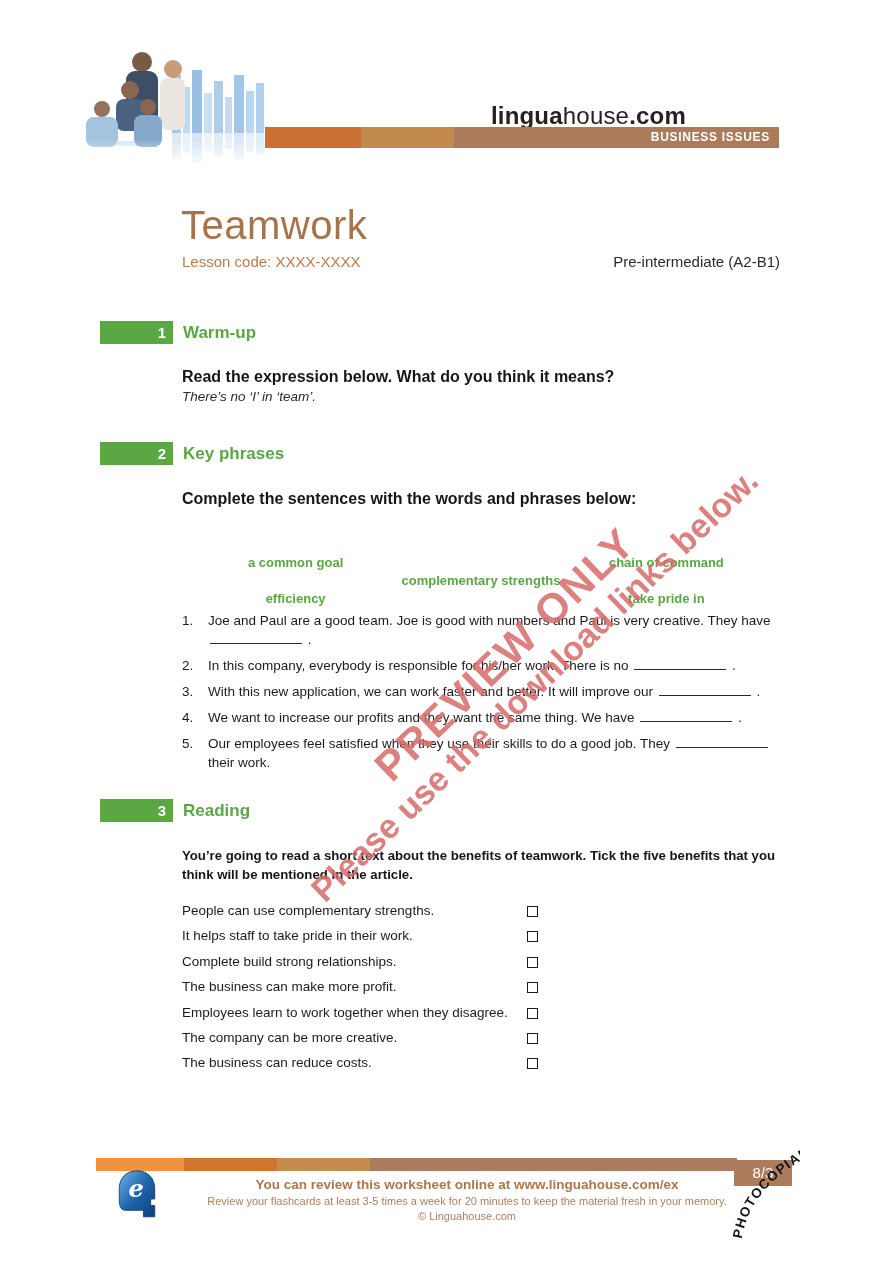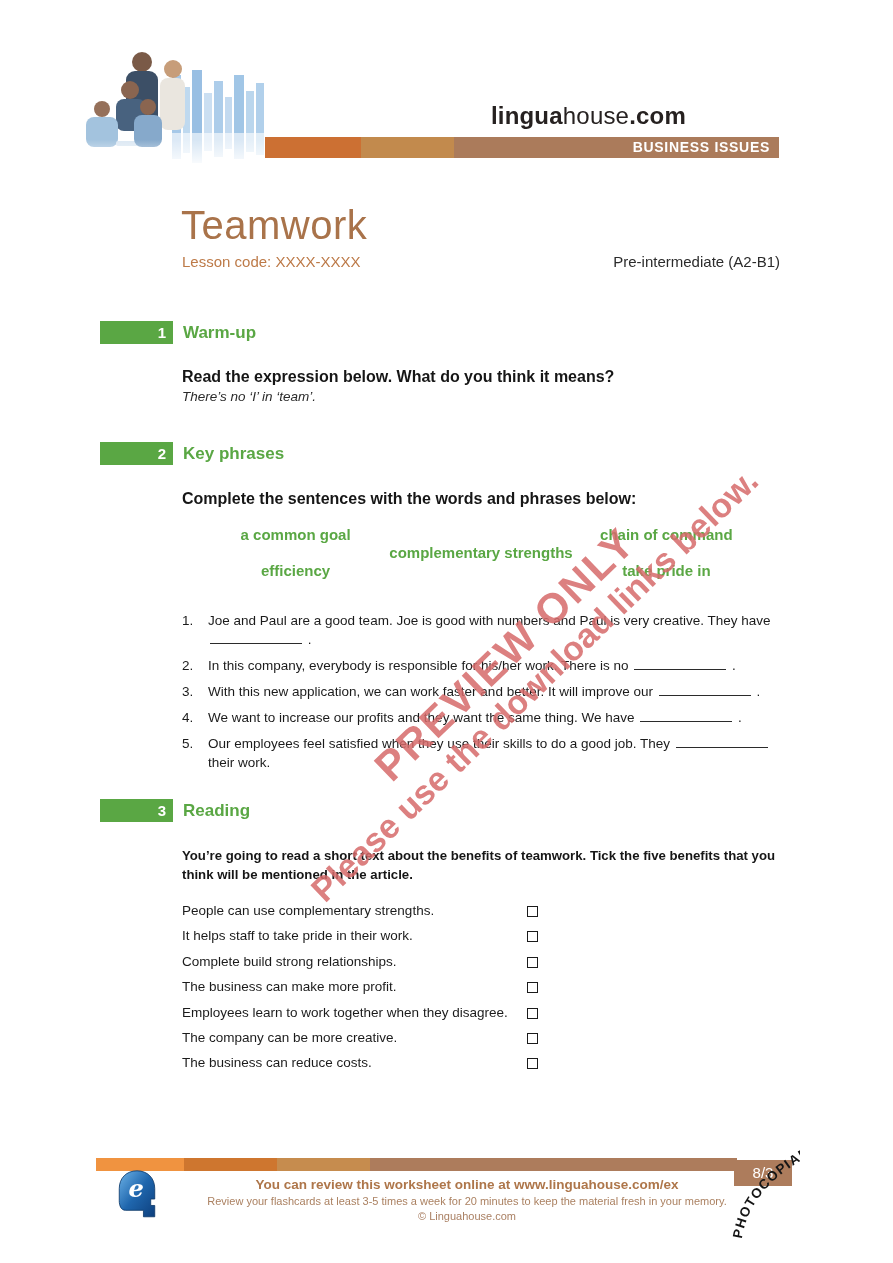--- a/index.html
+++ b/index.html
@@ -5,43 +5,43 @@
   html,body{margin:0;padding:0;background:#ffffff;}
   .page{
     position:relative;width:800px;height:1263px;background:#ffffff;overflow:hidden;
     font-family:"Liberation Sans",sans-serif;color:#1b1b1b;
   }
   
   .collage{position:absolute;left:80px;top:45px;width:186px;height:123px;}
   .logo{position:absolute;top:102px;right:114px;font-size:24px;color:#262120;letter-spacing:.2px;white-space:nowrap;}
   .logo .b{font-weight:800;}
   .topbar{
-    position:absolute;left:265px;top:137px;width:514px;height:21px;
+    position:absolute;left:265px;top:127px;width:514px;height:21px;
     background:linear-gradient(to right,#cc7033 0,#cc7033 96px,#c28a4d 96px,#c28a4d 189px,#ab7b5b 189px,#ab7b5b 100%);
-    color:#fff;font-size:14px;font-weight:bold;letter-spacing:.7px;
+    color:#fff;font-size:12px;font-weight:bold;letter-spacing:.7px;
     text-align:right;line-height:21px;padding-right:9px;box-sizing:border-box;
   }
   
   .title{position:absolute;left:181px;top:203px;font-size:40px;font-weight:400;color:#a9734a;letter-spacing:.5px;}
   .meta{position:absolute;left:182px;top:253px;width:598px;display:flex;justify-content:space-between;font-size:15px;}
   .lesson-code{color:#bd7a48;}
   .level{color:#2b2b2b;}
   
   .sec{position:absolute;left:100px;display:flex;align-items:center;}
   .secbar{width:73px;height:23px;background:#5aa744;color:#fff;font-size:15px;font-weight:bold;
     text-align:right;line-height:23px;padding-right:7px;box-sizing:border-box;}
   .sectitle{margin-left:10px;font-size:17px;font-weight:bold;color:#5aa744;}
   .sec1{top:321px;} .sec2{top:442px;} .sec3{top:799px;}
   
   .instr{position:absolute;left:182px;font-size:16px;font-weight:bold;color:#161616;line-height:19px;}
   .warm-instr{top:367px;}
   .warm-expr{position:absolute;left:182px;top:389px;font-size:13.5px;font-style:italic;color:#2a2a2a;}
   .kp-instr{top:489px;}
   
-  .wordbank{position:absolute;left:182px;top:528px;width:598px;font-size:15px;font-weight:bold;color:#5aa744;}
+  .wordbank{position:absolute;left:182px;top:556px;width:598px;font-size:13px;font-weight:bold;color:#5aa744;}
   .wb-row{display:flex;justify-content:space-between;margin-bottom:4px;line-height:14px;}
   .wb-row.center{justify-content:center;}
   .wb-cell{width:38%;text-align:center;}
   
   .sentences{position:absolute;left:182px;top:611px;width:600px;font-size:13.5px;line-height:19px;}
   .sent{display:flex;margin-bottom:7px;}
   .sent .num{width:26px;flex-shrink:0;}
   .sent .body{flex:1;}
   .blank{display:inline-block;width:92px;height:11px;border-bottom:1.4px solid #2b2b2b;margin:0 2px;}
   

